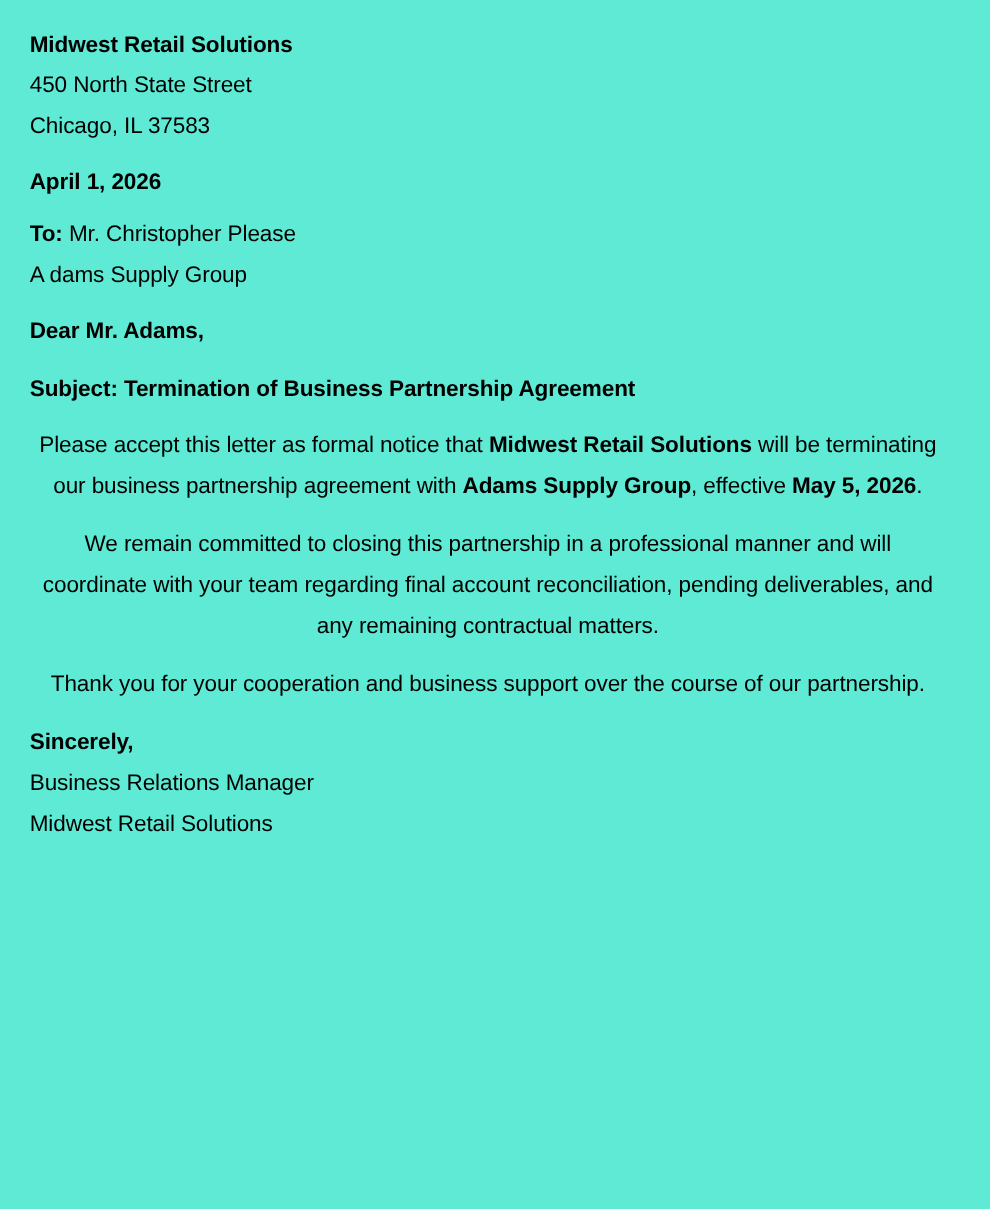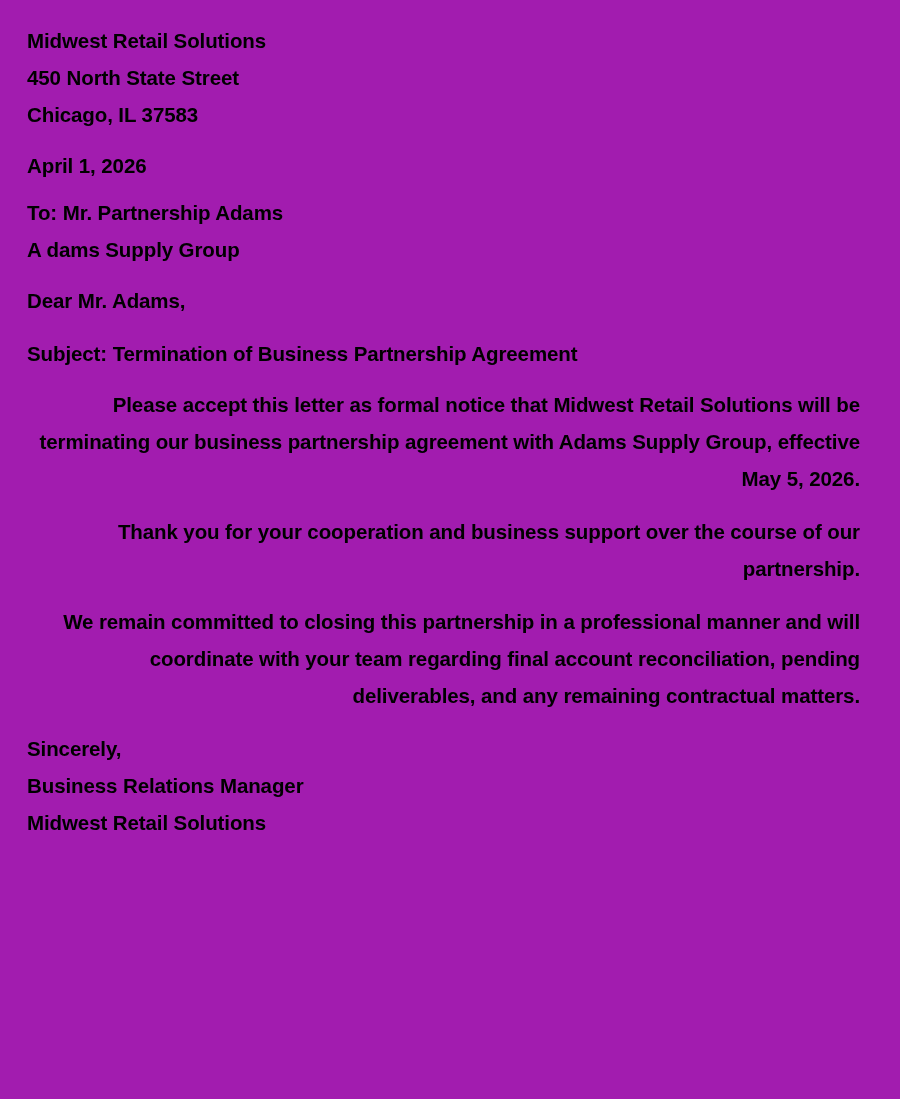--- a/index.html
+++ b/index.html
@@ -12,40 +12,40 @@
     height: 1099px;
     font-family: "Liberation Sans", sans-serif;
     color: #000000;
     -webkit-font-smoothing: antialiased;
   }
   .page {
     box-sizing: border-box;
     width: 900px;
     min-height: 1099px;
     padding: 22px 40px 20px 27px;
-    background: #a21caf;
+    background: #5eead4;
   }
   .block {
     margin: 0;
   }
   .line {
     font-size: 20.5px;
     line-height: 37px;
     letter-spacing: -0.1px;
     white-space: pre-wrap;
   }
   .para {
     font-size: 20.5px;
     line-height: 37px;
     letter-spacing: -0.1px;
-    text-align: right;
+    text-align: center;
     margin: 0;
   }
   .b { font-weight: bold; }
-  .r { font-weight: bold; }
+  .r { font-weight: normal; }
 
   
   .gap-sender   { margin-bottom: 14px; }
   .gap-date     { margin-bottom: 10px; }
   .gap-to       { margin-bottom: 14px; }
   .gap-subject  { margin-bottom: 14px; }
   .gap-salute   { margin-bottom: 16px; }
   .gap-para     { margin-bottom: 16px; }
   .gap-lastpara { margin-bottom: 16px; }
 </style>
@@ -58,38 +58,38 @@
     <div class="line b">Midwest Retail Solutions</div>
     <div class="line r">450 North State Street</div>
     <div class="line r">Chicago, IL 37583</div>
   </div>
 
   <div class="block gap-date">
     <div class="line b">April 1, 2026</div>
   </div>
 
   <div class="block gap-to">
-    <div class="line"><span class="b">To:</span><span class="r"> Mr. Partnership Adams</span></div>
+    <div class="line"><span class="b">To:</span><span class="r"> Mr. Christopher Please</span></div>
     <div class="line r">A dams Supply Group</div>
   </div>
 
   <div class="block gap-salute">
     <div class="line b">Dear Mr. Adams,</div>
   </div>
 
   <div class="block gap-subject">
     <div class="line b">Subject: Termination of Business Partnership Agreement</div>
   </div>
 
   <p class="para gap-para"><span class="r">Please accept this letter as formal notice that </span><span class="b">Midwest Retail Solutions</span><span class="r"> will be terminating our business partnership agreement with </span><span class="b">Adams Supply Group</span><span class="r">, effective </span><span class="b">May 5, 2026</span><span class="r">.</span></p>
 
 
+  <p class="para gap-para r">We remain committed to closing this partnership in a professional manner and will coordinate with your team regarding final account reconciliation, pending deliverables, and any remaining contractual matters.</p>
+
   <p class="para gap-lastpara r">Thank you for your cooperation and business support over the course of our partnership.</p>
-
-  <p class="para gap-para r">We remain committed to closing this partnership in a professional manner and will coordinate with your team regarding final account reconciliation, pending deliverables, and any remaining contractual matters.</p>
 
   <div class="block">
     <div class="line b">Sincerely,</div>
     <div class="line r">Business Relations Manager</div>
     <div class="line r">Midwest Retail Solutions</div>
   </div>
 
 </div>
 
 </body></html>

